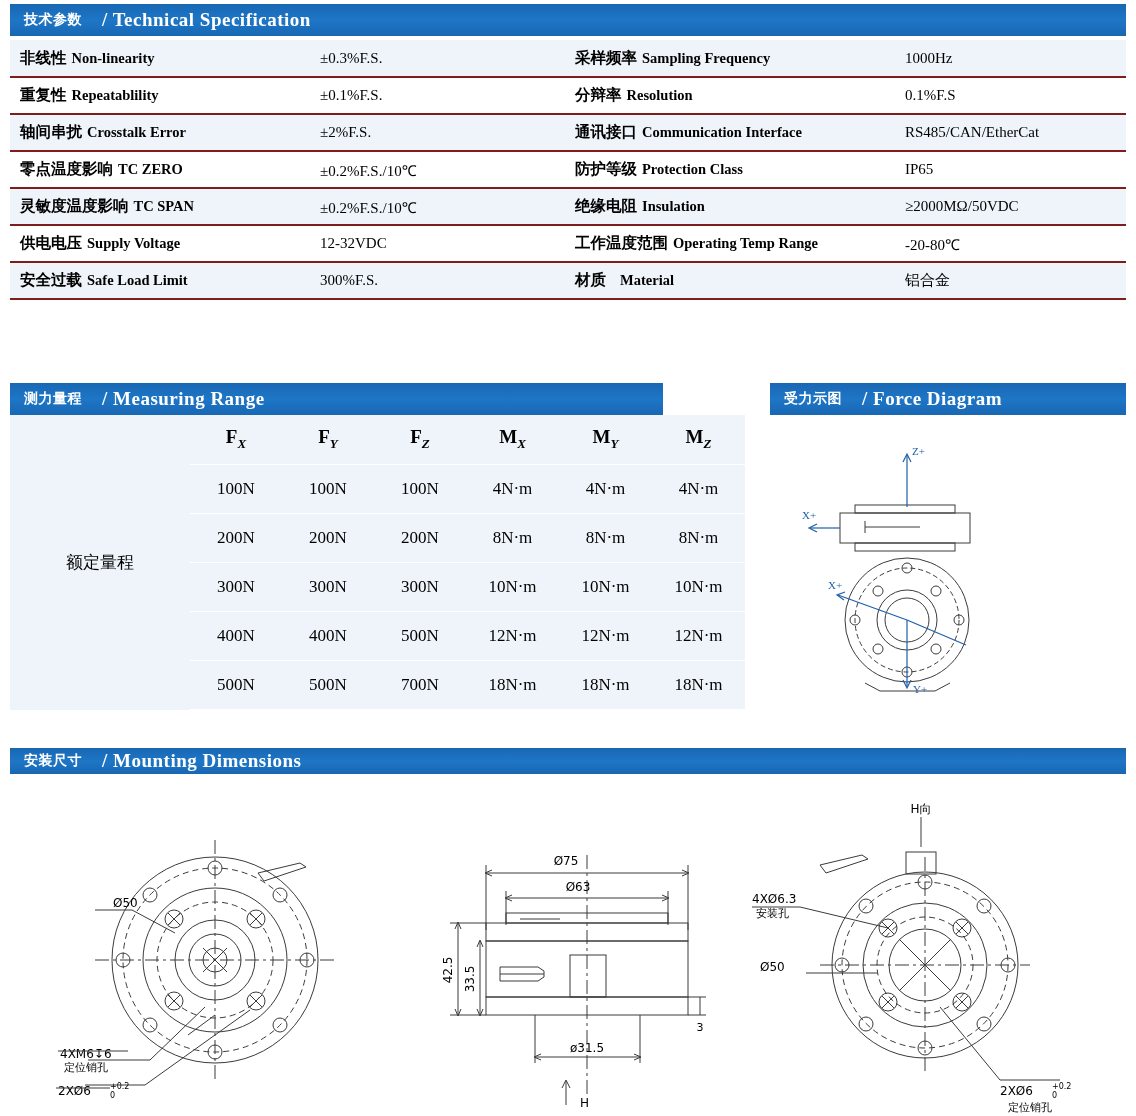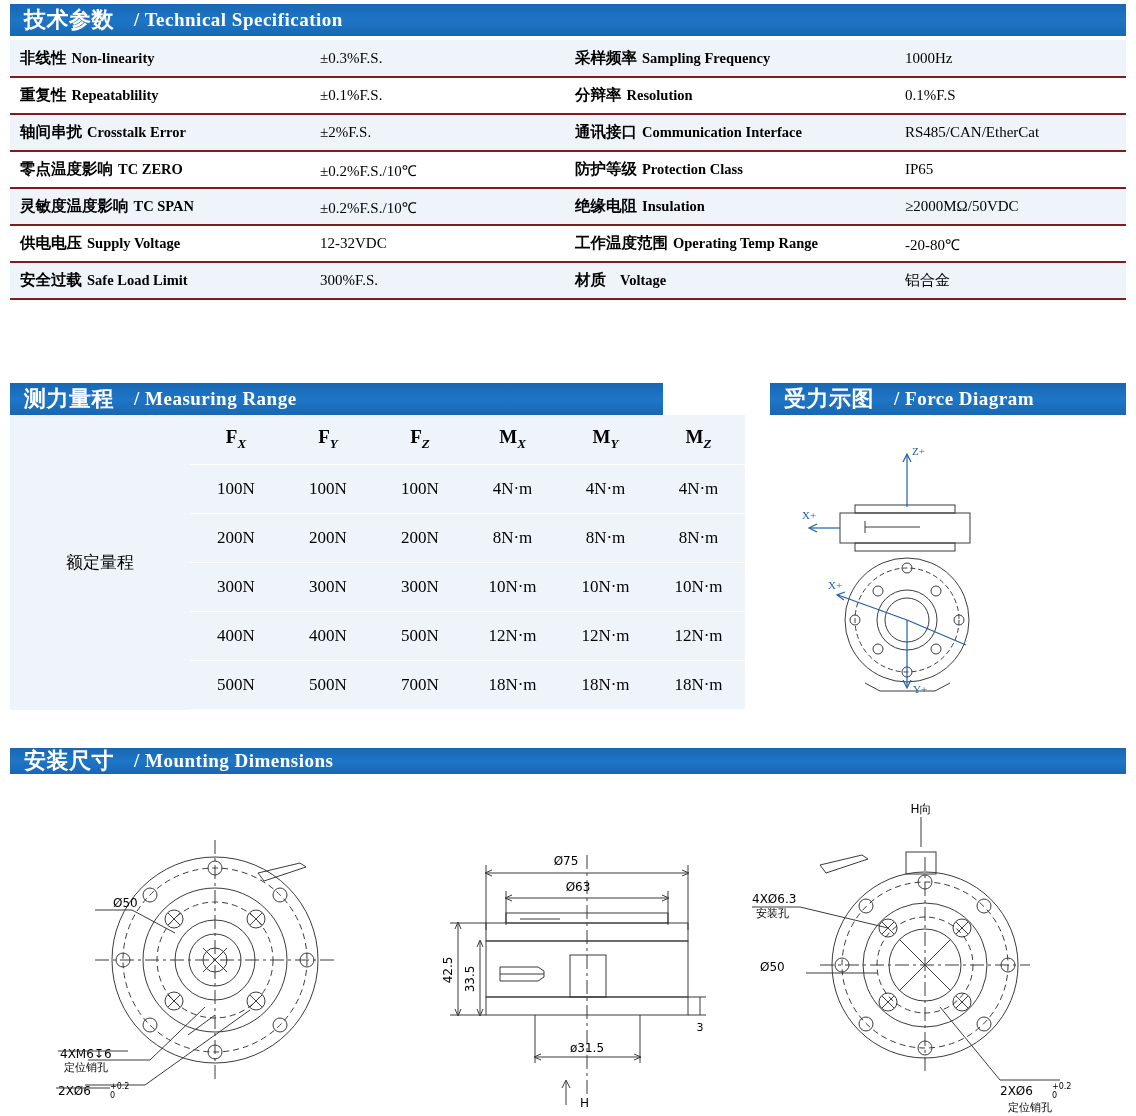--- a/index.html
+++ b/index.html
@@ -17,21 +17,21 @@
     position: absolute;
     background: linear-gradient(to bottom, #1867b3 0%, #1e76c6 50%, #1867b3 100%);
     color: #ffffff;
     display: flex;
     align-items: center;
     padding-left: 14px;
     font-size: 19px;
     font-weight: bold;
     letter-spacing: .5px;
   }
-  .bar .cn { font-family: "DejaVu Sans", sans-serif; font-weight: bold; font-size: 22px; }
+  .bar .cn { font-family: "DejaVu Sans", sans-serif; font-weight: bold; font-size: 14px; }
   .bar .en { font-family: "Liberation Serif", serif; font-weight: bold; font-size: 19px; margin-left: 20px; }
 
   
   .spec {
     position: absolute;
     left: 10px; top: 40px;
     width: 1116px;
     border-collapse: collapse;
     table-layout: fixed;
   }
@@ -186,21 +186,21 @@
           <span class="cn">工作温度范围</span><span class="en">Operating Temp Range</span>
         </td>
         <td class="val">-20-80℃</td>
       </tr>
       <tr>
         <td class="lbl">
           <span class="cn">安全过载</span><span class="en">Safe Load Limit</span>
         </td>
         <td class="val">300%F.S.</td>
         <td class="lbl">
-          <span class="cn">材质</span><span class="en" style="margin-left:14px">Voltage</span>
+          <span class="cn">材质</span><span class="en" style="margin-left:14px">Material</span>
         </td>
         <td class="val" style="font-family:'DejaVu Sans',sans-serif;">铝合金</td>
       </tr>
     </tbody>
   </table>
 
   <div class="mr-wrap">
     <div class="bar mr-bar">
       <span class="cn">测力量程</span>
       <span class="en">/ Measuring Range</span>

